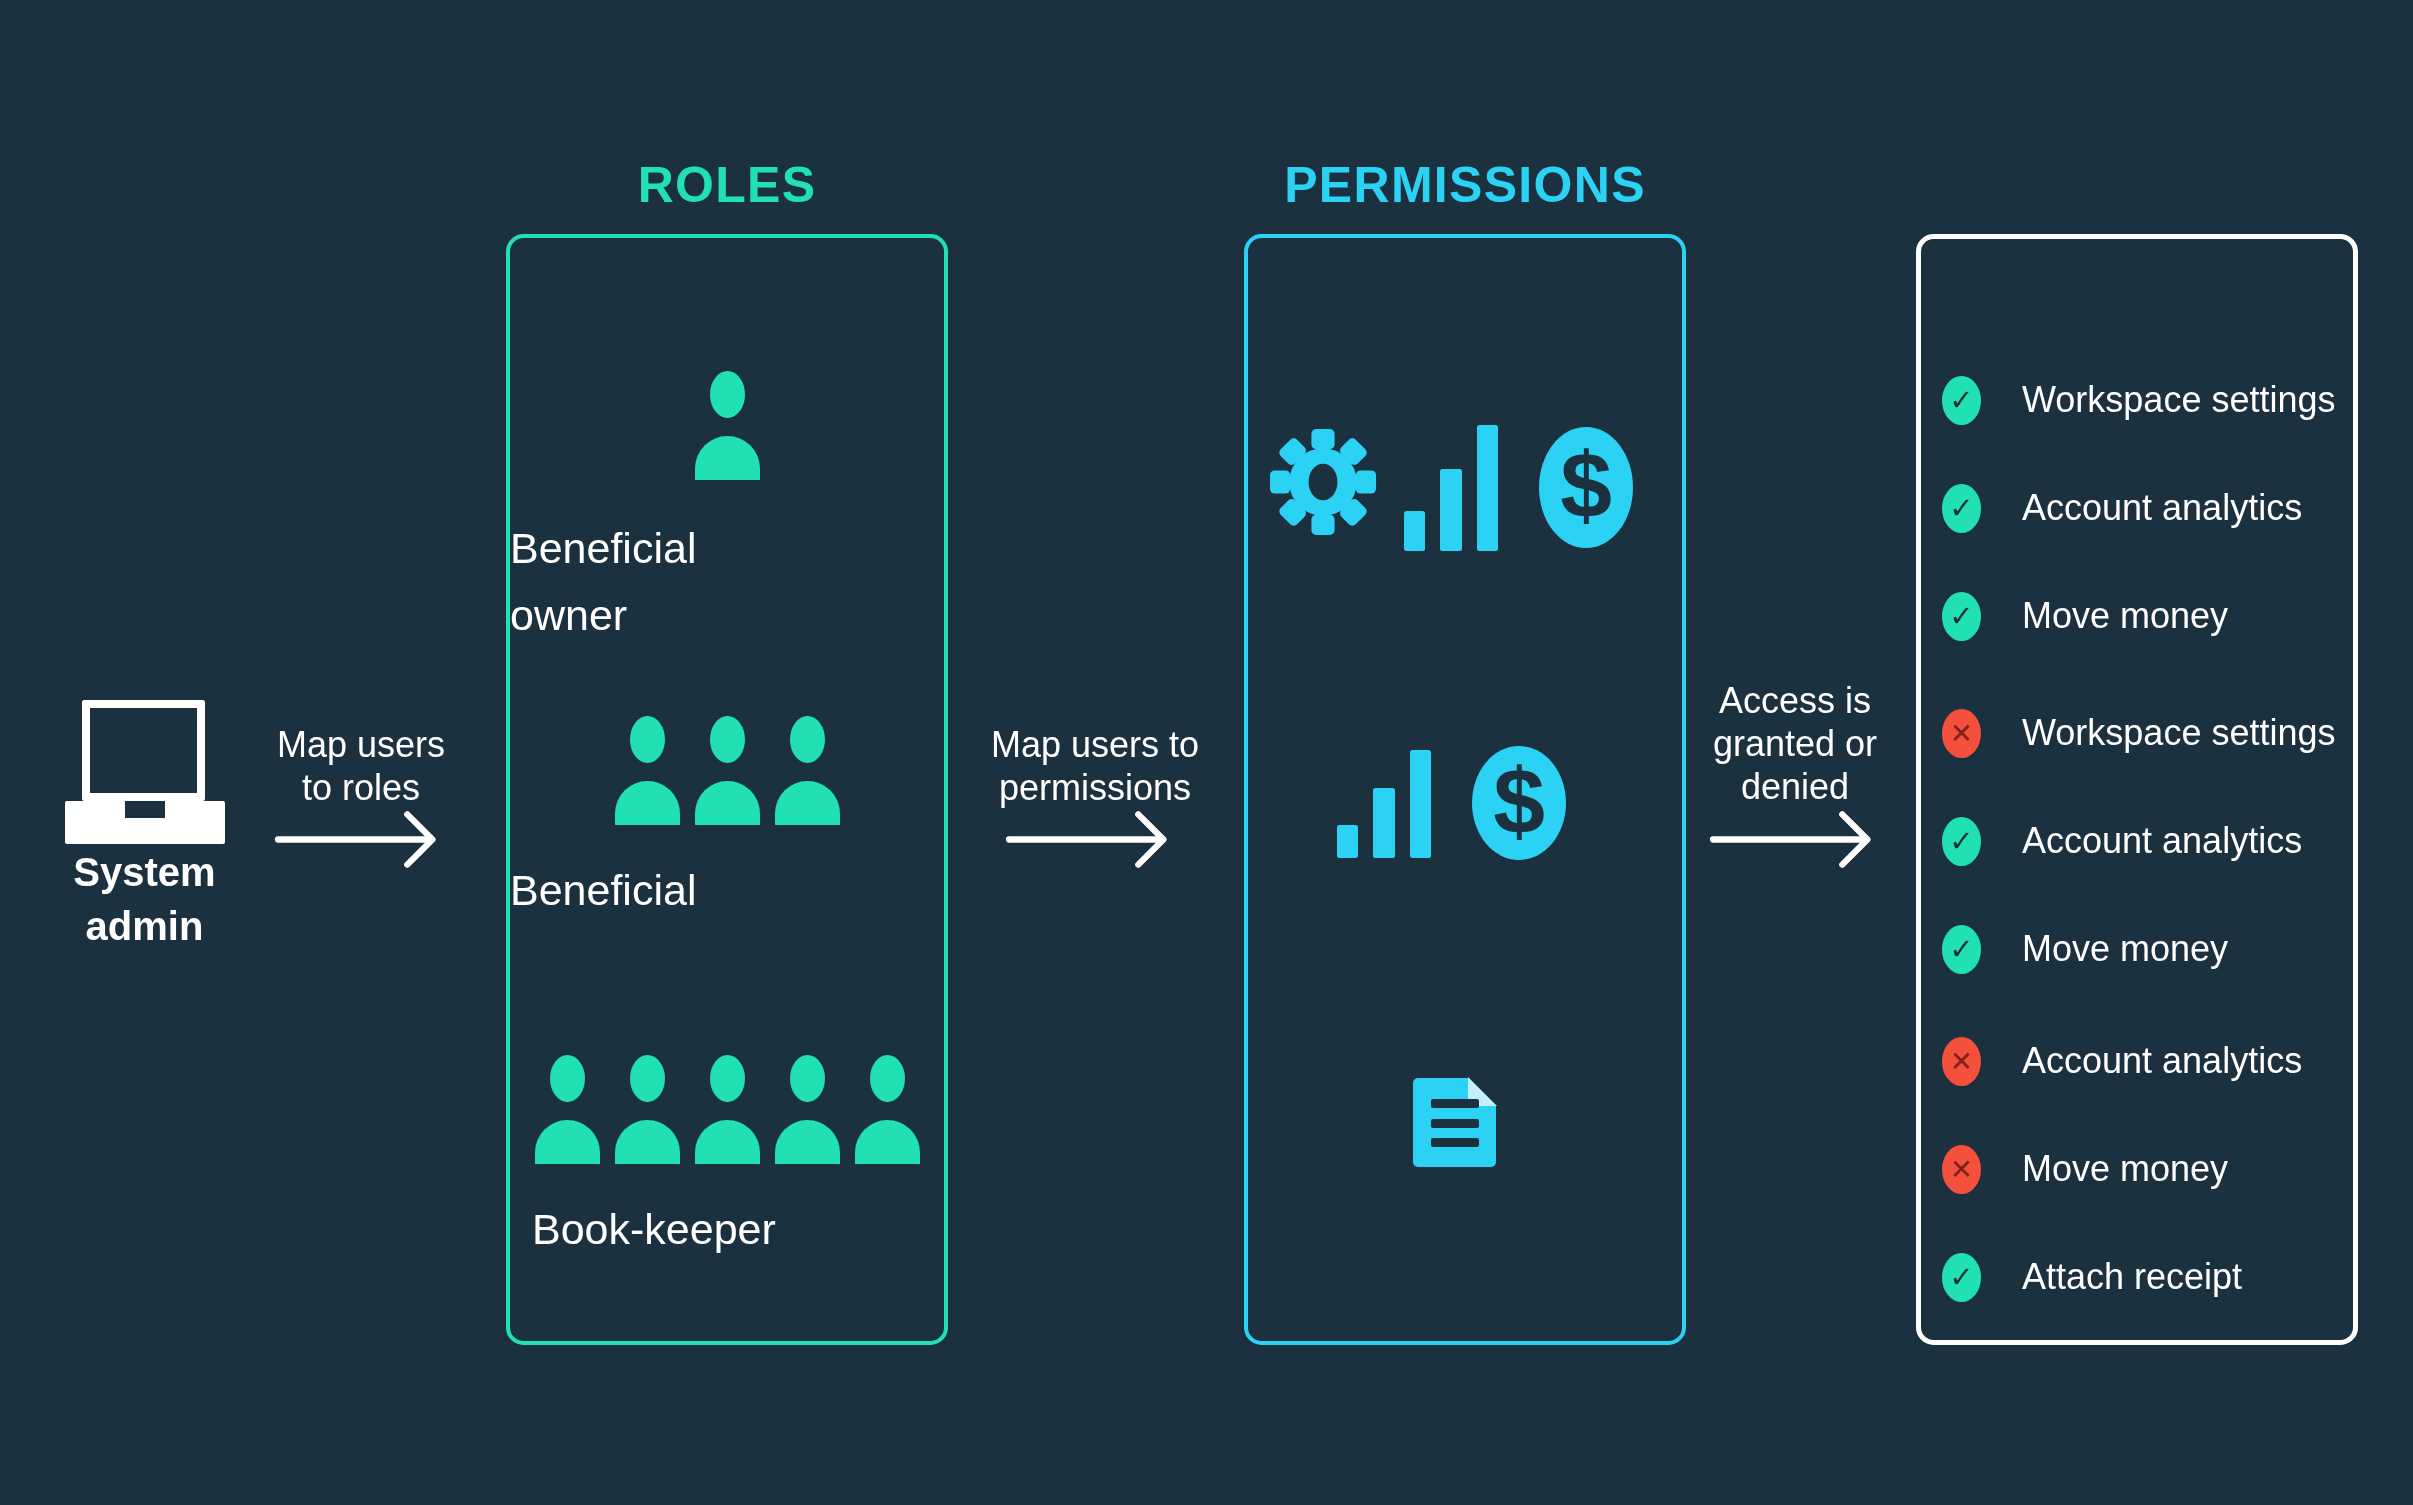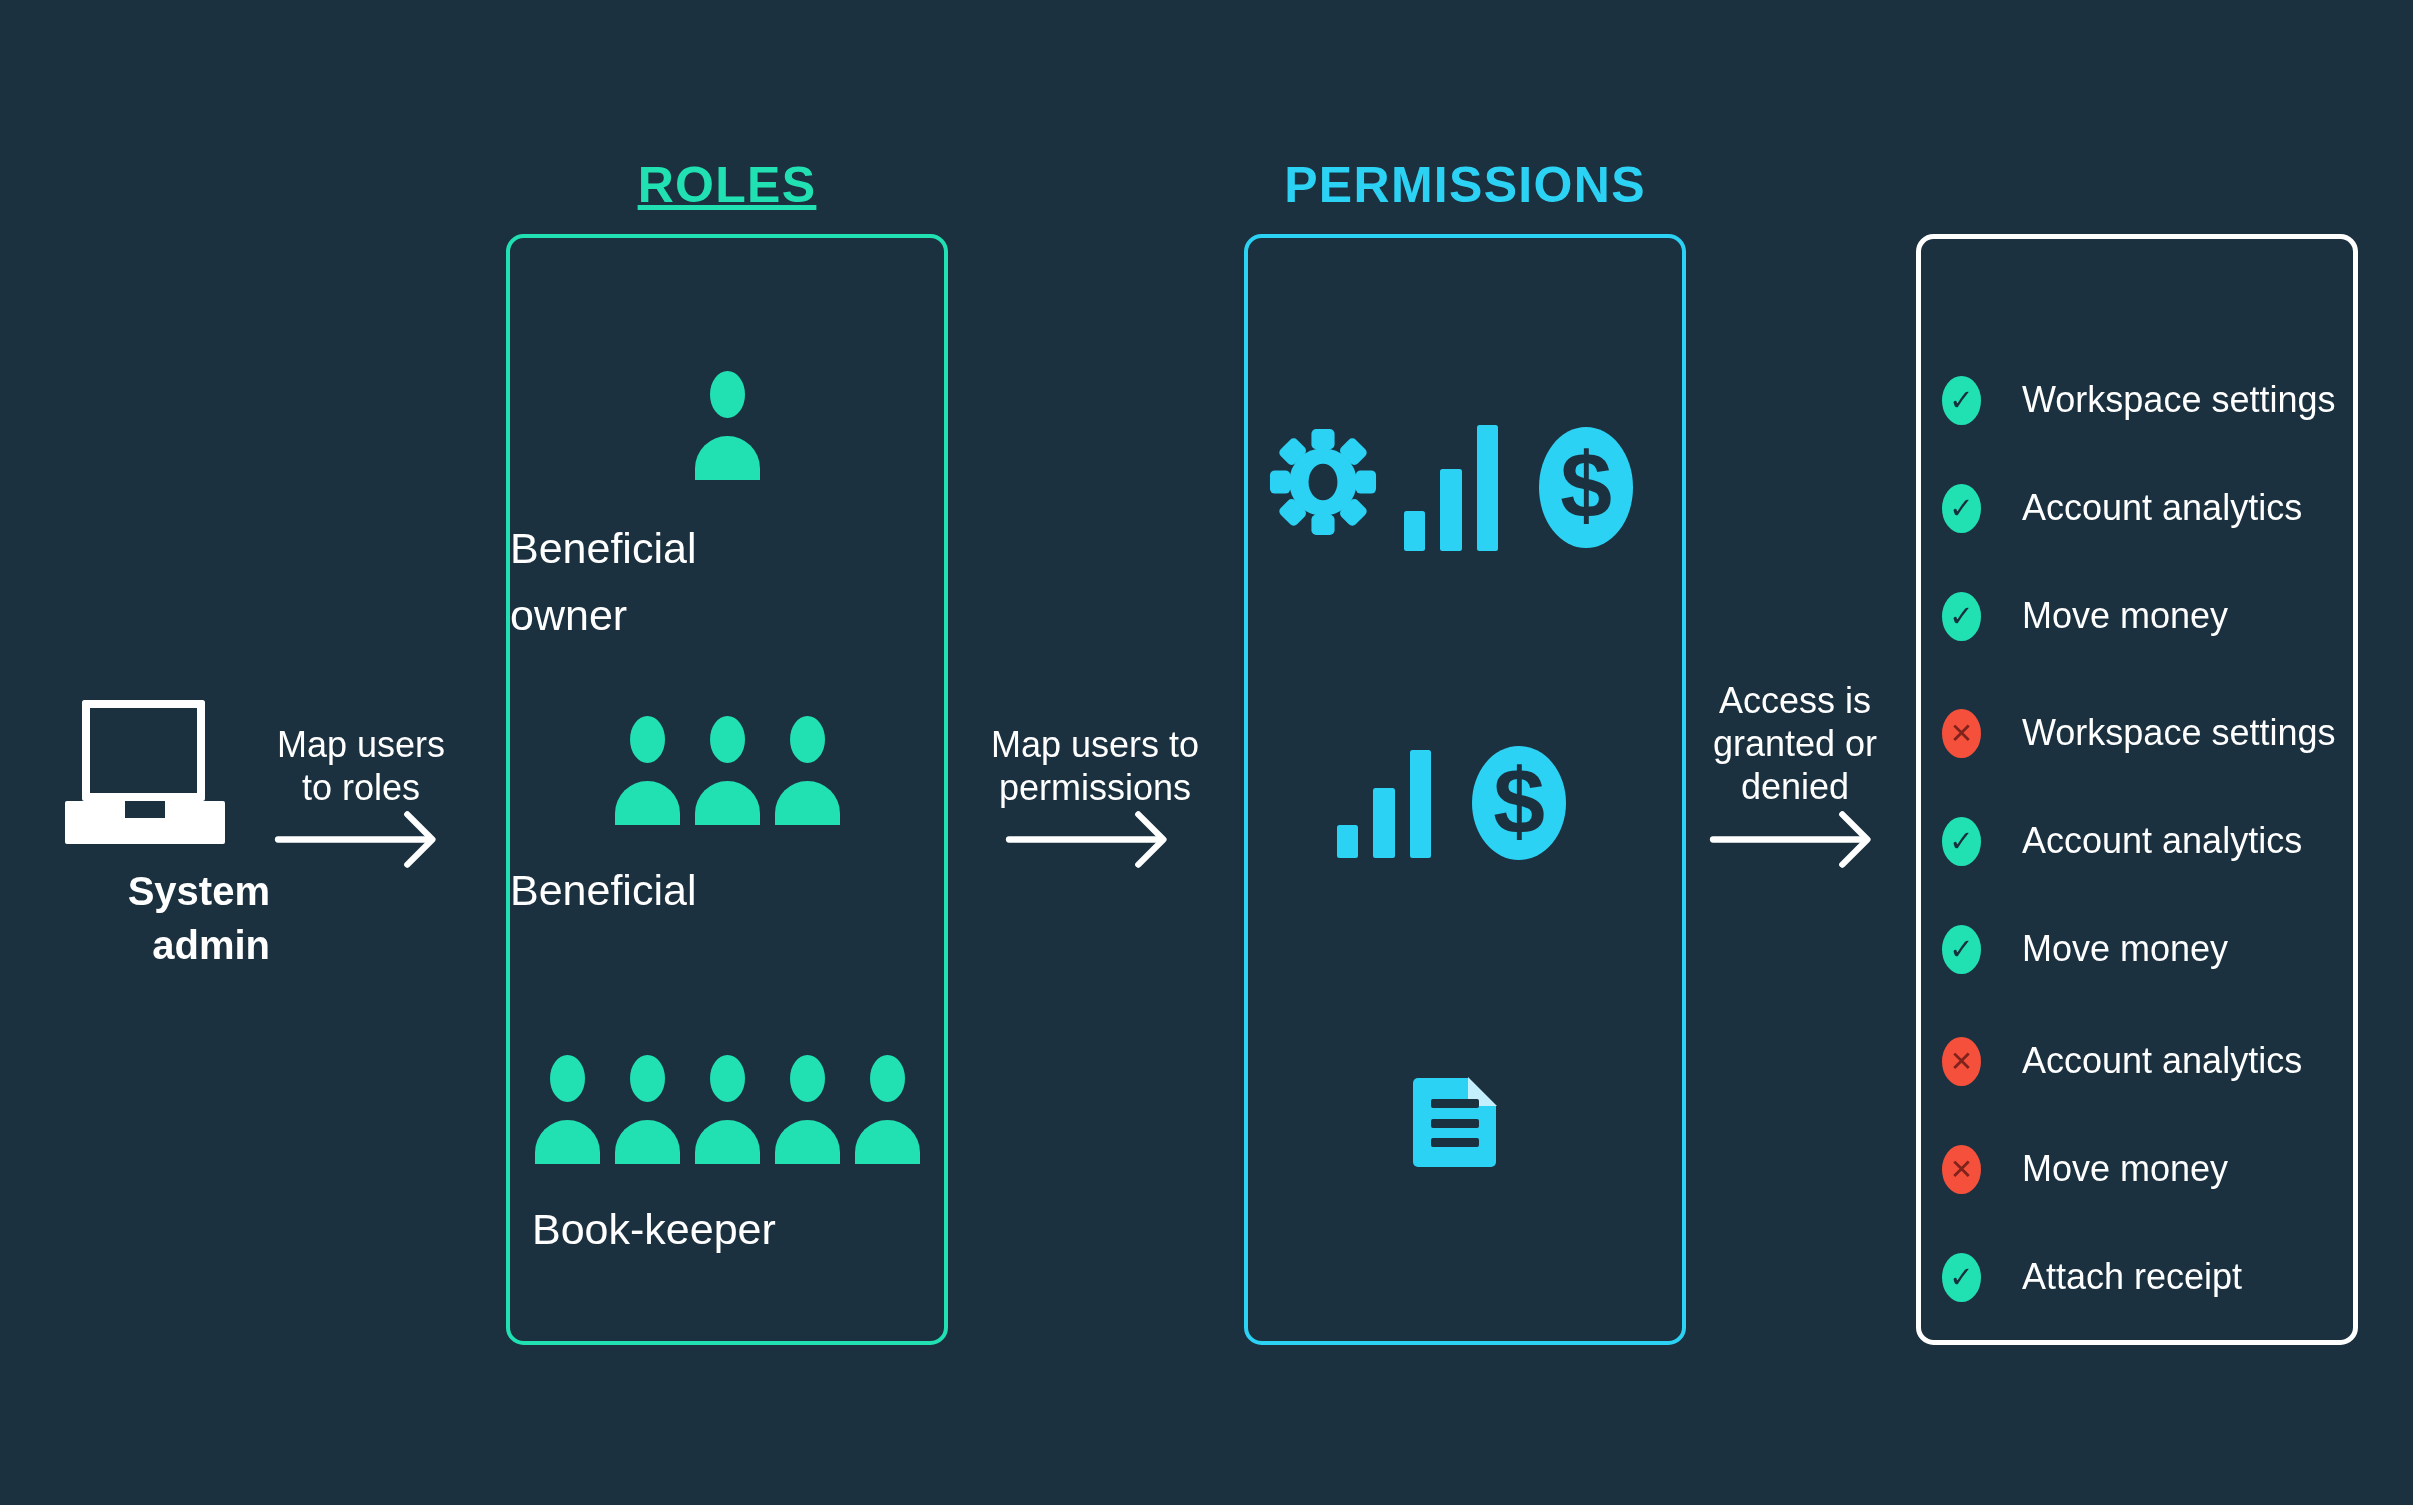--- a/index.html
+++ b/index.html
@@ -1,37 +1,37 @@
 <!DOCTYPE html>
 <html style="font-size:10px"><head>
 <meta charset="utf-8">
 <style>
   html,body{margin:0;padding:0;background:#1B3140;}
   .canvas{position:relative;width:2413px;height:1505px;background:#1B3140;overflow:hidden;
           font-family:"Liberation Sans","DejaVu Sans",sans-serif;color:#fff;}
 
   
   .hdr{position:absolute;top:156px;width:442px;text-align:center;font-size:50px;font-weight:700;letter-spacing:1.3px;}
-  .hdr.roles{left:506px;color:#21E1B3;text-decoration:underline;}
+  .hdr.roles{left:506px;color:#21E1B3;}
   .hdr.perms{left:1244px;color:#2CD2F4;}
   .hdr.access{left:1916px;color:#FFFFFF;}
 
   
   .box{position:absolute;top:234px;width:442px;height:1111px;border-radius:17.6px;box-sizing:border-box;}
   .box.roles{left:506px;border:4.4px solid #21E1B3;}
   .box.perms{left:1244px;border:4.4px solid #2CD2F4;}
   .box.access{left:1916px;border:5px solid #FFFFFF;}
 
   
   .admin{position:absolute;left:19px;top:700px;width:251px;}
   .laptop{position:relative;width:160px;height:143px;margin:0 auto;}
   .lt-screen{position:absolute;left:17px;top:0;width:123px;height:101px;border:8.2px solid #fff;border-radius:2.5px;box-sizing:border-box;}
   .lt-base{position:absolute;left:0;top:101px;width:160px;height:43px;background:#fff;border-radius:1.9px;}
   .lt-notch{position:absolute;left:60px;top:0;width:40px;height:17px;background:#1B3140;}
-  .admin-label{margin-top:21px;text-align:right;font-size:40px;font-weight:600;line-height:1.35;white-space:pre-line;}
+  .admin-label{margin-top:2px;text-align:center;font-size:40px;font-weight:600;line-height:1.35;white-space:pre-line;}
 
   
   .flow-label{position:absolute;width:264px;text-align:center;font-size:36px;line-height:1.2;}
   .flow-arrow{position:absolute;width:182px;height:63px;}
 
   
   .person-row{position:absolute;left:0;width:100%;display:flex;justify-content:center;gap:15px;}
   .person{position:relative;width:65px;height:109px;display:inline-block;}
   .p-head{position:absolute;left:15px;top:0;width:35px;height:47px;background:#21E1B3;border-radius:50%;}
   .p-body{position:absolute;left:0;top:65px;width:65px;height:44px;background:#21E1B3;border-radius:33px 33px 0 0;}

